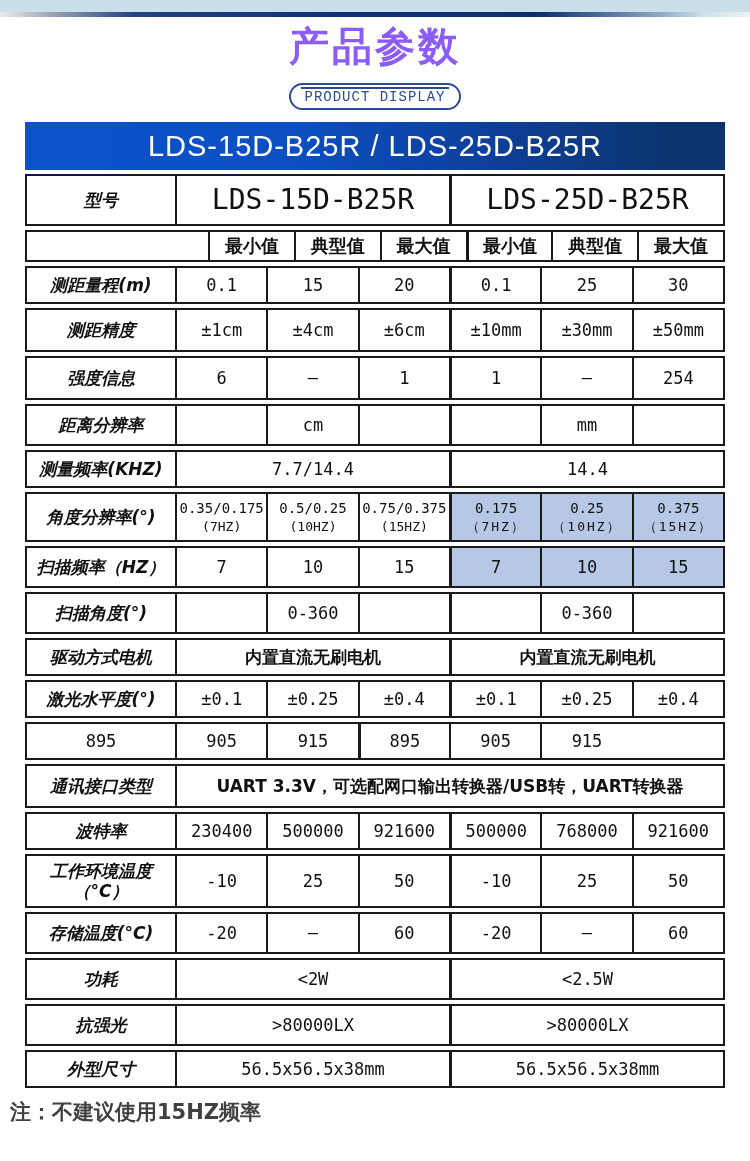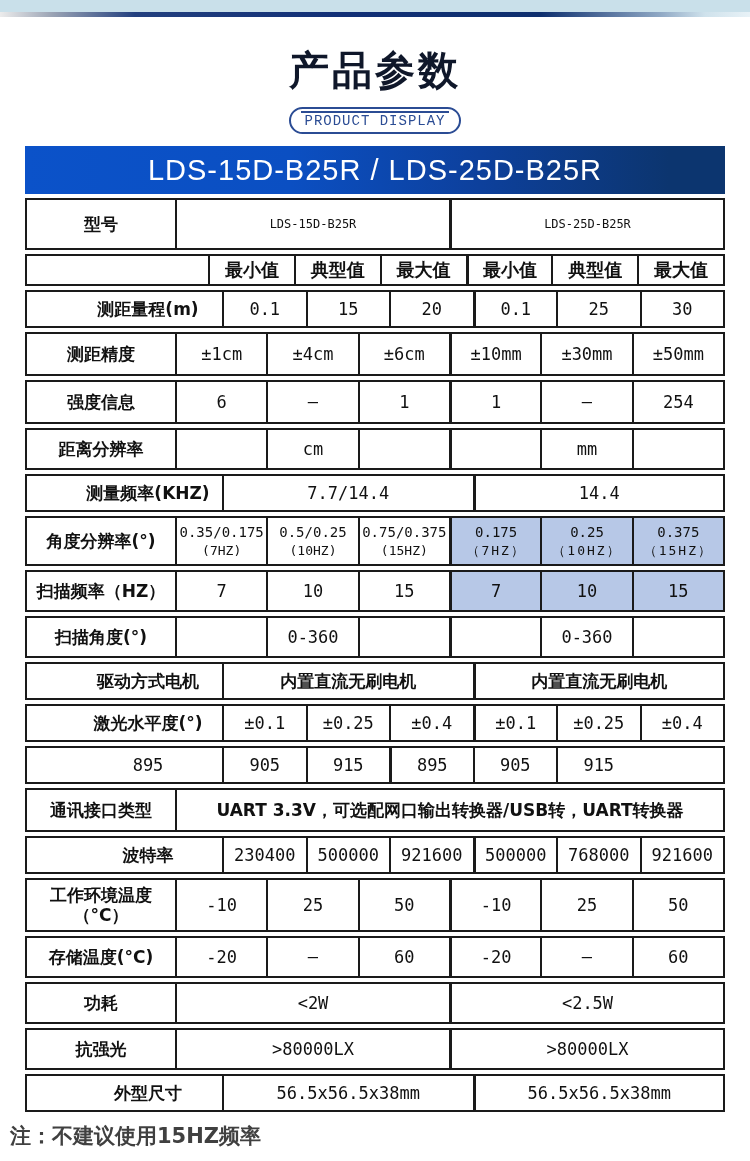--- a/index.html
+++ b/index.html
@@ -12,26 +12,26 @@
   
   .top-strip { height: 12px; background: #c9e0ea; }
   .top-line  {
     height: 5px;
     background: linear-gradient(to right,
       #ececec 0%, #9aa3b4 7%, #23407f 18%, #123077 45%, #0e2f6e 72%,
       #8fa8c4 88%, #cfe2ec 94%, #e8f2f7 100%);
   }
   
   .page-title {
-    margin-top: 26px;
+    margin-top: 2px;
     text-align: center;
     font-size: 40px;
     font-weight: 700;
     letter-spacing: 3px;
-    color: #0f172a;
+    color: #8b5cf6;
   }
   .pill {
     position: relative;
     width: 172px;
     height: 27px;
     margin: 9px auto 0;
     border: 2px solid #2b4c94;
     border-radius: 17px;
     display: flex;
     align-items: center;
@@ -77,30 +77,30 @@
     flex-direction: column;
     align-items: center;
     justify-content: center;
     text-align: center;
     padding: 2px 1px;
     font-family: "DejaVu Sans Mono", "DejaVu Sans", sans-serif;
     font-size: 17px;
     line-height: 1.2;
   }
   .c:first-child { border-left: none; }
-  .lab { font-weight: 700; font-size: 17px; font-family: "DejaVu Sans", sans-serif; }
+  .lab { font-weight: 700; font-size: 17px; font-family: "DejaVu Sans", sans-serif; font-style: italic; }
   .s3 { grid-column: span 3; }
   .s6 { grid-column: span 6; }
   .dv { border-left-width: 3px; }
   .hl { background: #b7c8e7; }
   .bold { font-weight: 700; font-family: "DejaVu Sans", sans-serif; font-size: 18px; }
-  .mono20 { font-size: 12px; }
+  .mono20 { font-size: 28px; }
   .r-model  { min-height: 52px; }
   .r-sub    { min-height: 32px; padding-left: 33px; }
-  .r-sm     { min-height: 38px; padding-left: 47px; }
+  .r-sm     { min-height: 38px; }
   .r-md     { min-height: 44px; }
   .r-ang    { min-height: 50px; }
   .r-optemp { min-height: 54px; }
   .two-line .main { font-size: 14px; }
   .two-line .sub  { font-size: 13px; margin-top: 2px; }
   .sp { letter-spacing: 2px; }
   .cjk { font-family: "DejaVu Sans", sans-serif; font-weight: 700; }
   
   .note {
     margin: 10px 0 0 10px;

